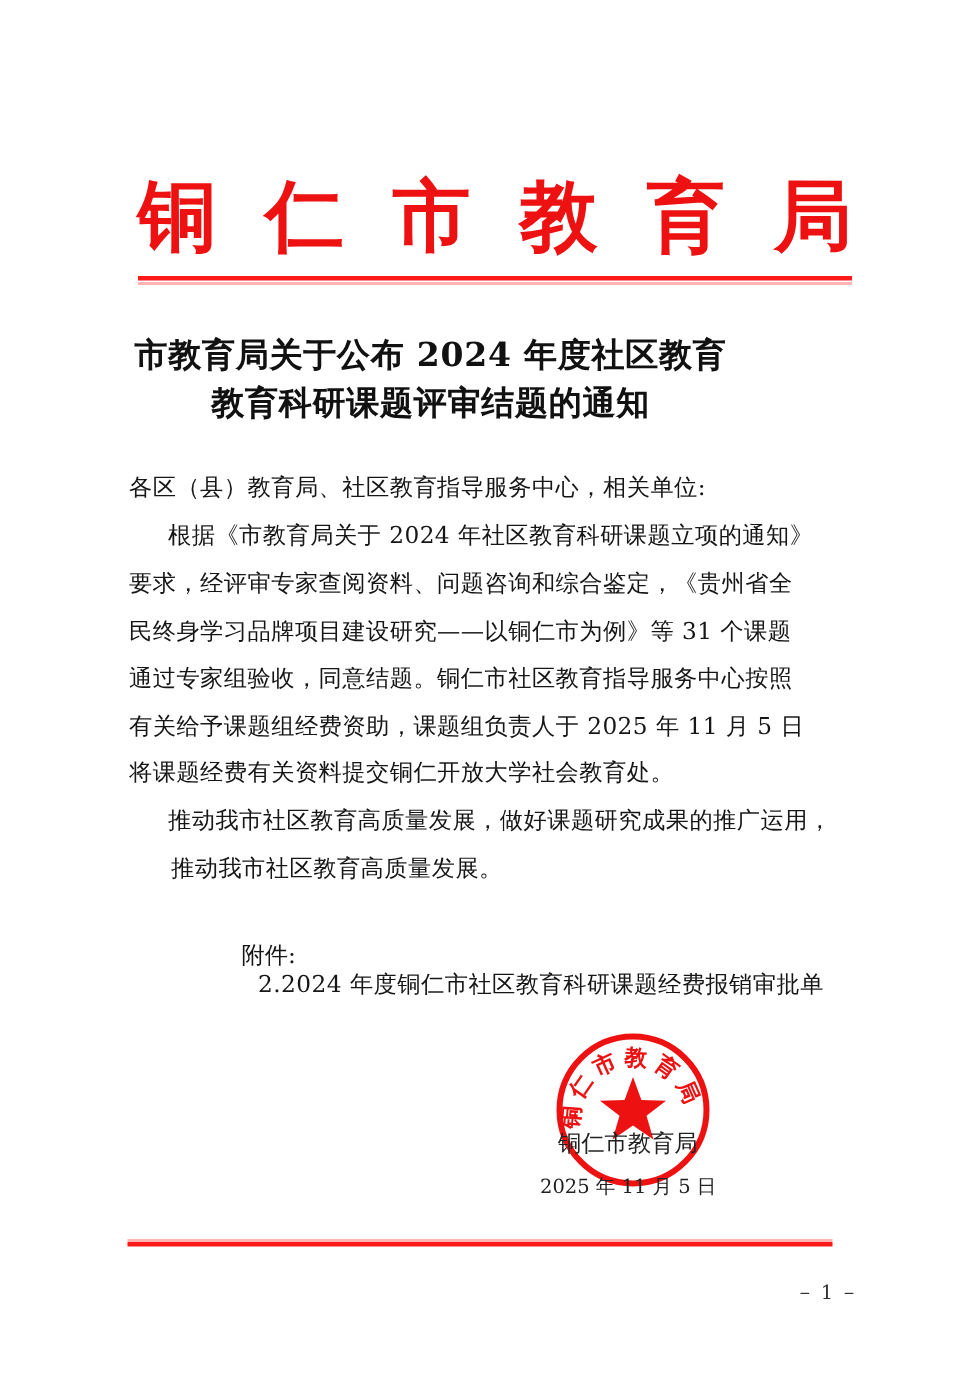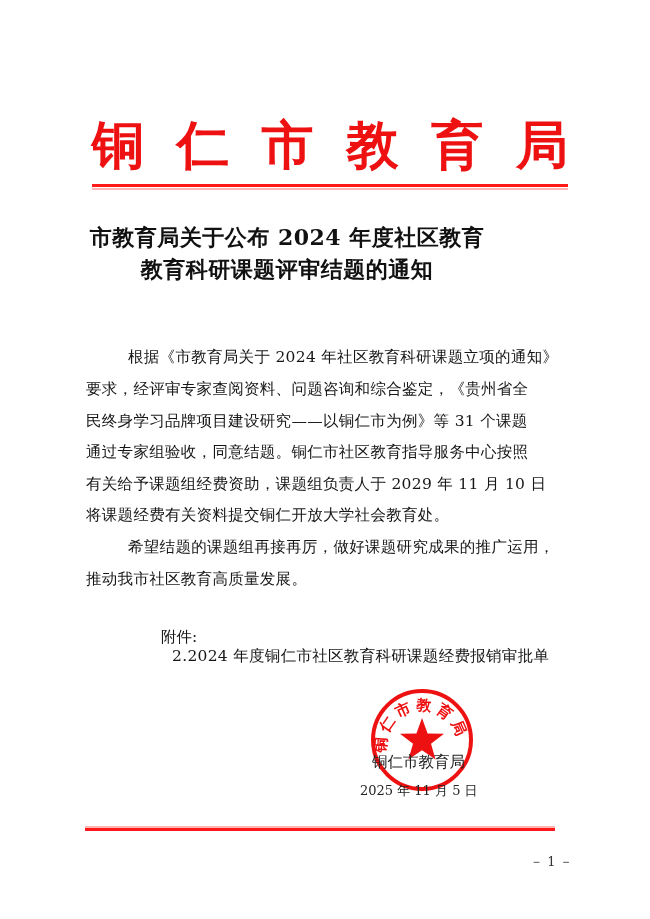--- a/index.html
+++ b/index.html
@@ -15,21 +15,21 @@
   .rule-top { position: absolute; left: 92px; top: 184px; width: 476px; height: 3px; background: #ff1a1a; }
   .rule-top-shadow { position: absolute; left: 92px; top: 188px; width: 476px; height: 2px; background: #ffb3b3; }
 
   .title { position: absolute; left: 0; width: 574px; text-align: center;
            font-size: 22px; font-weight: bold; color: #111; line-height: 1; letter-spacing: 0.5px; }
   .title.l1 { top: 226px; }
   .title.l2 { top: 258px; }
 
   .body-text { position: absolute; left: 86px; width: 485px; font-size: 15.5px; line-height: 1;
                color: #161616; white-space: nowrap; letter-spacing: 0.3px; }
-  .indent { left: 128px; width: 455px; }
+  .indent { left: 112px; width: 455px; }
 
   .attach-label { position: absolute; left: 117px; top: 627px; font-size: 15.5px; color: #161616; white-space: nowrap; margin-left: 44px; }
   .attach-1 { position: absolute; left: 172px; top: 627px; font-size: 15.5px; color: #161616; white-space: nowrap; letter-spacing: 0.3px; }
   .attach-2 { position: absolute; left: 172px; top: 646px; font-size: 15.5px; color: #161616; white-space: nowrap; letter-spacing: 0.3px; }
 
   .stamp { position: absolute; left: 370px; top: 688px; width: 104px; height: 104px; }
 
   .sign-org { position: absolute; left: 372px; top: 752px; font-size: 15.5px; color: #222; white-space: nowrap; }
   .sign-date { position: absolute; left: 360px; top: 782px; font-size: 13px; color: #222; white-space: nowrap; }
 
@@ -50,30 +50,31 @@
     <span>教</span>
     <span>育</span>
     <span>局</span>
   </div>
   <div class="rule-top"></div>
   <div class="rule-top-shadow"></div>
 
   <div class="title l1">市教育局关于公布 2024 年度社区教育</div>
   <div class="title l2">教育科研课题评审结题的通知</div>
 
+  <div class="body-text" style="top:318px;">各区（县）教育局、社区教育指导服务中心，相关单位:</div>
 
   <div class="body-text indent" style="top:350px;">根据《市教育局关于 2024 年社区教育科研课题立项的通知》</div>
   <div class="body-text" style="top:382px;">要求，经评审专家查阅资料、问题咨询和综合鉴定，《贵州省全</div>
   <div class="body-text" style="top:414px;">民终身学习品牌项目建设研究——以铜仁市为例》等 31 个课题</div>
   <div class="body-text" style="top:445px;">通过专家组验收，同意结题。铜仁市社区教育指导服务中心按照</div>
-  <div class="body-text" style="top:477px;">有关给予课题组经费资助，课题组负责人于 2029 年 11 月 10 日</div>
+  <div class="body-text" style="top:477px;">有关给予课题组经费资助，课题组负责人于 2025 年 11 月 5 日</div>
   <div class="body-text" style="top:508px;">将课题经费有关资料提交铜仁开放大学社会教育处。</div>
 
-  <div class="body-text indent" style="top:540px;">希望结题的课题组再接再厉，做好课题研究成果的推广运用，</div>
-  <div class="body-text" style="top:572px;">推动我市社区教育高质量发展。</div>
+  <div class="body-text indent" style="top:540px;">推动我市社区教育高质量发展，做好课题研究成果的推广运用，</div>
+  <div class="body-text" style="top:572px;margin-left:28px;">推动我市社区教育高质量发展。</div>
 
   <div class="attach-label">附件:</div>
   <div class="attach-2">2.2024 年度铜仁市社区教育科研课题经费报销审批单</div>
 
   <svg class="stamp" viewBox="0 0 104 104" xmlns="http://www.w3.org/2000/svg">
     <defs>
       <path id="sealArc" d="M 18 70 A 36 36 0 1 1 86 70"></path>
     </defs>
     <circle cx="52" cy="52" r="49" fill="none" stroke="#ee1111" stroke-width="4"></circle>
     <text font-size="15" font-weight="bold" fill="#ee1111" font-family="DejaVu Serif, serif" letter-spacing="4">

